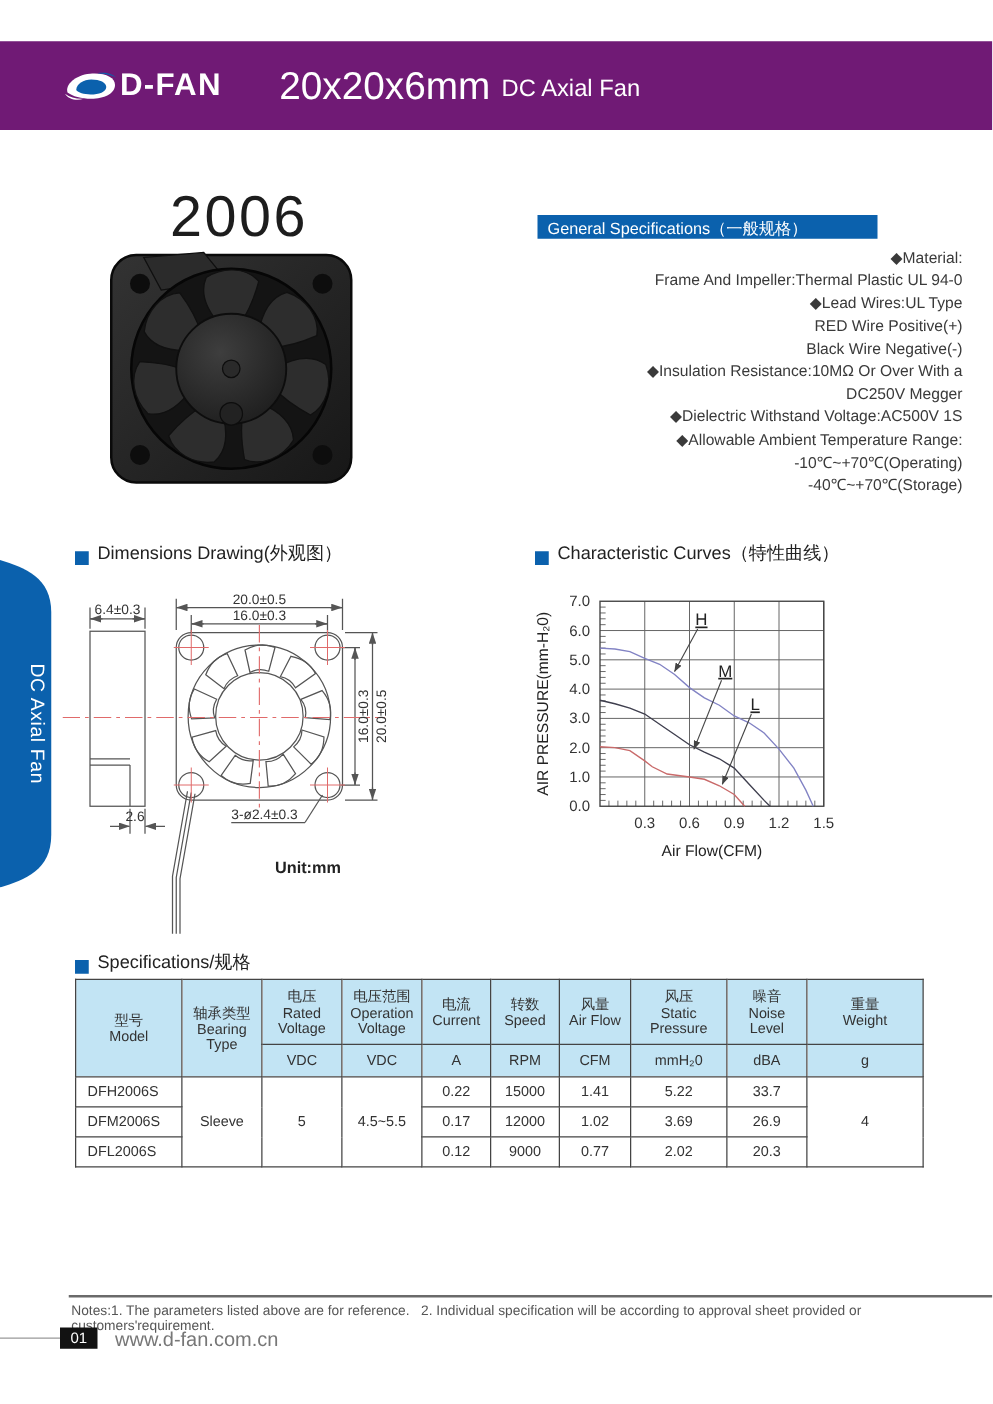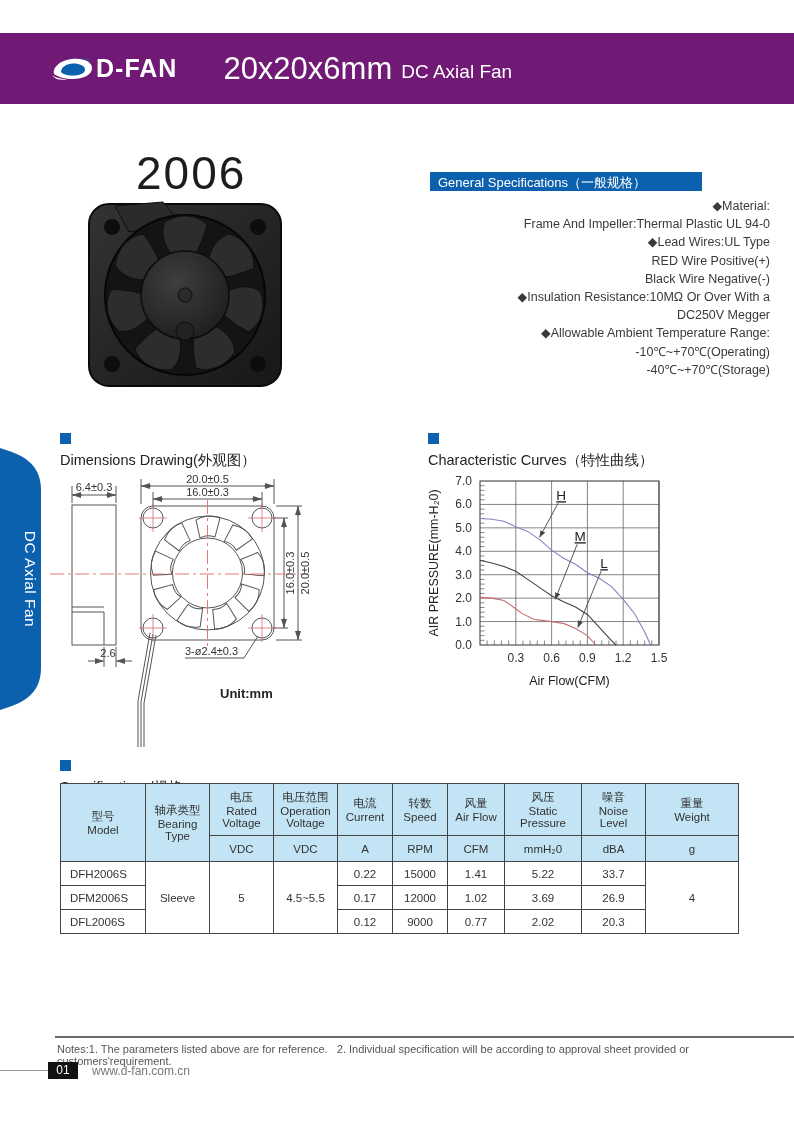--- a/index.html
+++ b/index.html
@@ -22,21 +22,21 @@
   .fan-photo{position:absolute;left:85px;top:198px;}
 
   
   .gs-title{position:absolute;left:430px;top:172px;width:272px;height:19px;background:#0b61ad;
             color:#fff;font-size:13px;line-height:21px;padding-left:8px;box-sizing:border-box;}
   .gs-list{position:absolute;left:430px;top:197px;width:340px;font-size:12.5px;color:#3a3a3a;
            line-height:18.2px;text-align:right;}
   .gs-cont{padding-left:11px;}
 
   
-  .sec{position:absolute;display:flex;align-items:flex-start;gap:7px;font-size:14.5px;color:#222;flex-direction:column;}
+  .sec{position:absolute;display:flex;align-items:flex-end;gap:7px;font-size:14.5px;color:#222;}
   .sec .sq{width:11px;height:11px;background:#0b61ad;flex:0 0 auto;}
   .sec-dim{left:60px;top:433px;} .sec-curve{left:428px;top:433px;} .sec-spec{left:60px;top:760px;}
 
   
   .dim-svg{position:absolute;left:50px;top:455px;}
   .chart-svg{position:absolute;left:425px;top:455px;}
   .dtx{font-size:11px;fill:#333;font-family:"Liberation Sans",sans-serif;}
   .dunit{font-size:13px;font-weight:bold;fill:#222;font-family:"Liberation Sans",sans-serif;}
   .ctick{font-size:12px;fill:#333;font-family:"Liberation Sans",sans-serif;}
   .caxis{font-size:12.5px;fill:#222;font-family:"Liberation Sans",sans-serif;}
@@ -50,21 +50,21 @@
   .spec-table thead th{background:#c2e4f4;}
   .spec-table .h1{height:52px;} .spec-table .h2{height:26px;} .spec-table tbody tr{height:24px;}
   .spec-table td.model-cell{text-align:left;padding-left:9px;}
 
   
   .rule{position:absolute;left:55px;top:1036px;width:739px;height:2px;background:#6a6a6a;}
   .notes{position:absolute;left:57px;top:1043px;width:730px;font-size:11px;color:#555;white-space:pre-wrap;}
   .pageline{position:absolute;left:0;top:1070px;width:48px;height:1px;background:#999;}
   .pagebox{position:absolute;left:48px;top:1062px;width:30px;height:17px;background:#121212;
            color:#fff;font-size:12px;text-align:center;line-height:17px;}
-  .site{position:absolute;left:92px;top:1064px;font-size:12px;color:#777;}
+  .site{position:absolute;left:92px;top:1064px;font-size:16px;color:#777;}
 </style>
 </head>
 <body>
 
 <div class="page">
 
   <div class="top-bar">
     <svg class="logo-mark" width="42" height="34" viewBox="0 0 42 34">
       <path d="M2,22 C0,16 8,8 20,7 C32,6 40,10 40,16 C40,23 31,27 21,27 C13,27 6,25 2,22 Z" fill="#ffffff"></path>
       <path d="M9,20 C9,15 15,11.5 21,11.5 C28,11.5 33,14 33,17.5 C33,21.5 27,23.5 20.5,23.5 C15,23.5 10.5,22 9,20 Z" fill="#0b61ad"></path>
@@ -118,20 +118,21 @@
 
   <div class="gs-title">General Specifications（一般规格）</div>
   <div class="gs-list">
     <div class="gs-bullet">◆Material:</div>
     <div class="gs-cont">Frame And Impeller:Thermal Plastic UL 94-0</div>
     <div class="gs-bullet">◆Lead Wires:UL Type</div>
     <div class="gs-cont">RED Wire Positive(+)</div>
     <div class="gs-cont">Black Wire Negative(-)</div>
     <div class="gs-bullet">◆Insulation Resistance:10MΩ Or Over With a</div>
     <div class="gs-cont">DC250V Megger</div>
+    <div class="gs-bullet">◆Dielectric Withstand Voltage:AC500V 1S</div>
     <div class="gs-bullet">◆Allowable Ambient Temperature Range:</div>
     <div class="gs-cont">-10℃~+70℃(Operating)</div>
     <div class="gs-cont">-40℃~+70℃(Storage)</div>
   </div>
 
   <div class="sec sec-dim">
     <span class="sq"></span>
     <span>Dimensions Drawing(外观图）</span>
   </div>
   <div class="sec sec-curve">

